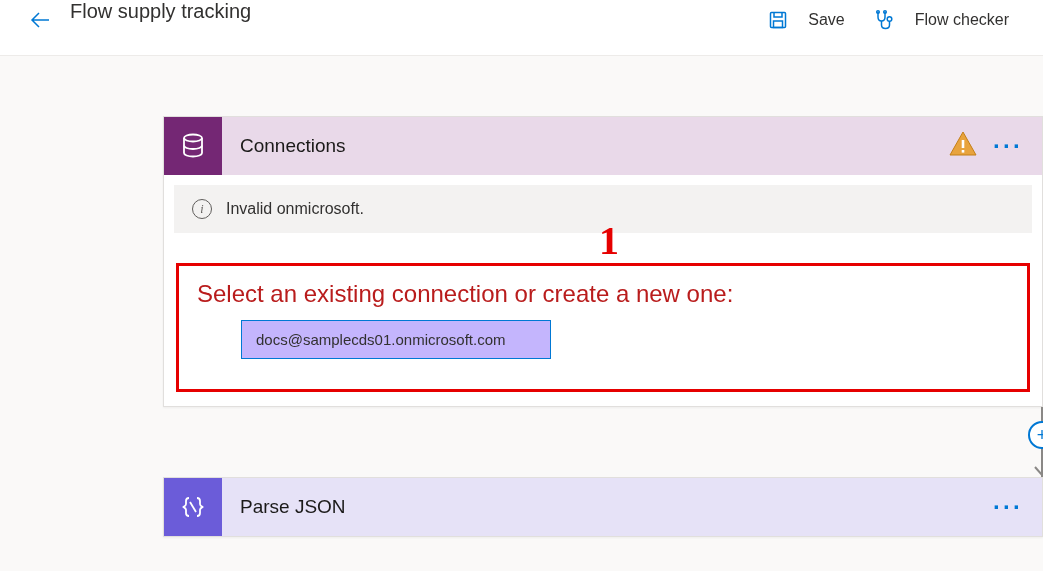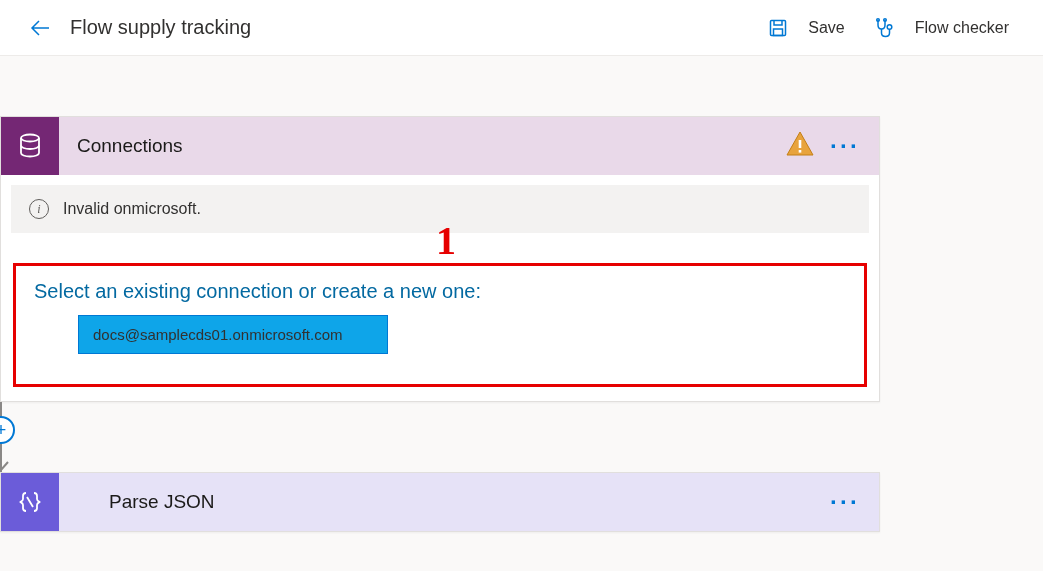--- a/index.html
+++ b/index.html
@@ -8,21 +8,21 @@
       background: #faf9f8;
       width: 1043px;
       height: 571px;
       overflow: hidden;
       color: #323130;
     }
     .header {
       height: 56px;
       background: #ffffff;
       display: flex;
-      align-items: center;
+      align-items: flex-start;
       padding: 0 20px;
       border-bottom: 1px solid #edebe9;
     }
     .back-btn {
       width: 40px;
       height: 40px;
       display: flex;
       align-items: center;
       justify-content: center;
       cursor: pointer;
@@ -43,38 +43,38 @@
       cursor: pointer;
       font-size: 16px;
       color: #323130;
     }
     .icon-save { color: #0078d4; }
     .icon-checker { color: #0078d4; }
     .canvas {
       padding: 60px 0 0 0;
       display: flex;
       flex-direction: column;
-      align-items: flex-start;
+      align-items: flex-end;
     }
     .card {
       width: 880px;
       background: #ffffff;
       border: 1px solid #e1dfdd;
       box-shadow: 0 1px 2px rgba(0,0,0,0.05);
       position: relative;
     }
     .card-header {
       height: 58px;
       display: flex;
       align-items: center;
       padding-right: 14px;
       position: relative;
     }
     .card-header.connections { background: #e9d9e9; }
-    .card-header.parsejson { background: #e6e2f7; gap: 32px; }
+    .card-header.parsejson { background: #e6e2f7; }
     .card-icon {
       width: 58px;
       height: 58px;
       display: flex;
       align-items: center;
       justify-content: center;
       color: #fff;
     }
     .card-icon.connections-icon { background: #742774; }
     .card-icon.parse-icon { background: #6b5cd9; }
@@ -117,34 +117,34 @@
       color: #605e5c;
     }
     .info-text { font-size: 16px; color: #323130; }
     .selection-box {
       margin: 30px 12px 14px 12px;
       padding: 14px 18px 18px 18px;
       border: 3px solid #e60000;
       position: relative;
     }
     .selection-prompt {
-      font-size: 20px;
-      color: #0369a1;
+      font-size: 24px;
+      color: #b91c1c;
       margin-bottom: 12px;
     }
     .connection-option {
       margin-left: 44px;
       width: 310px;
       border: 1px solid #0078d4;
       padding: 10px 14px;
       font-size: 15px;
       color: #323130;
       cursor: pointer;
       margin-bottom: 12px;
-      background: #0ea5e9;
+      background: #c4b5fd;
     }
     .add-new {
       margin-left: 44px;
       font-size: 17px;
       color: #323130;
       cursor: pointer;
       display: flex;
       align-items: center;
     }
     .badge {

